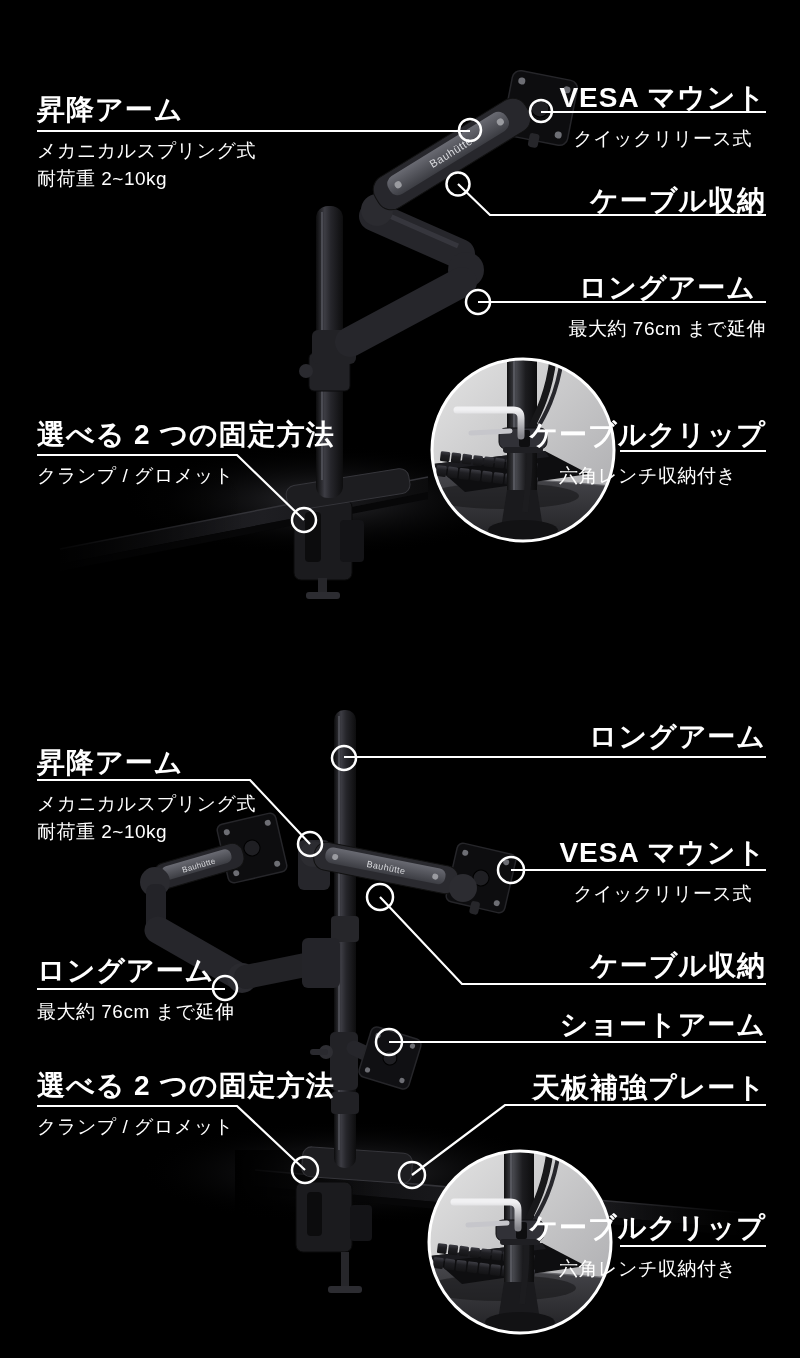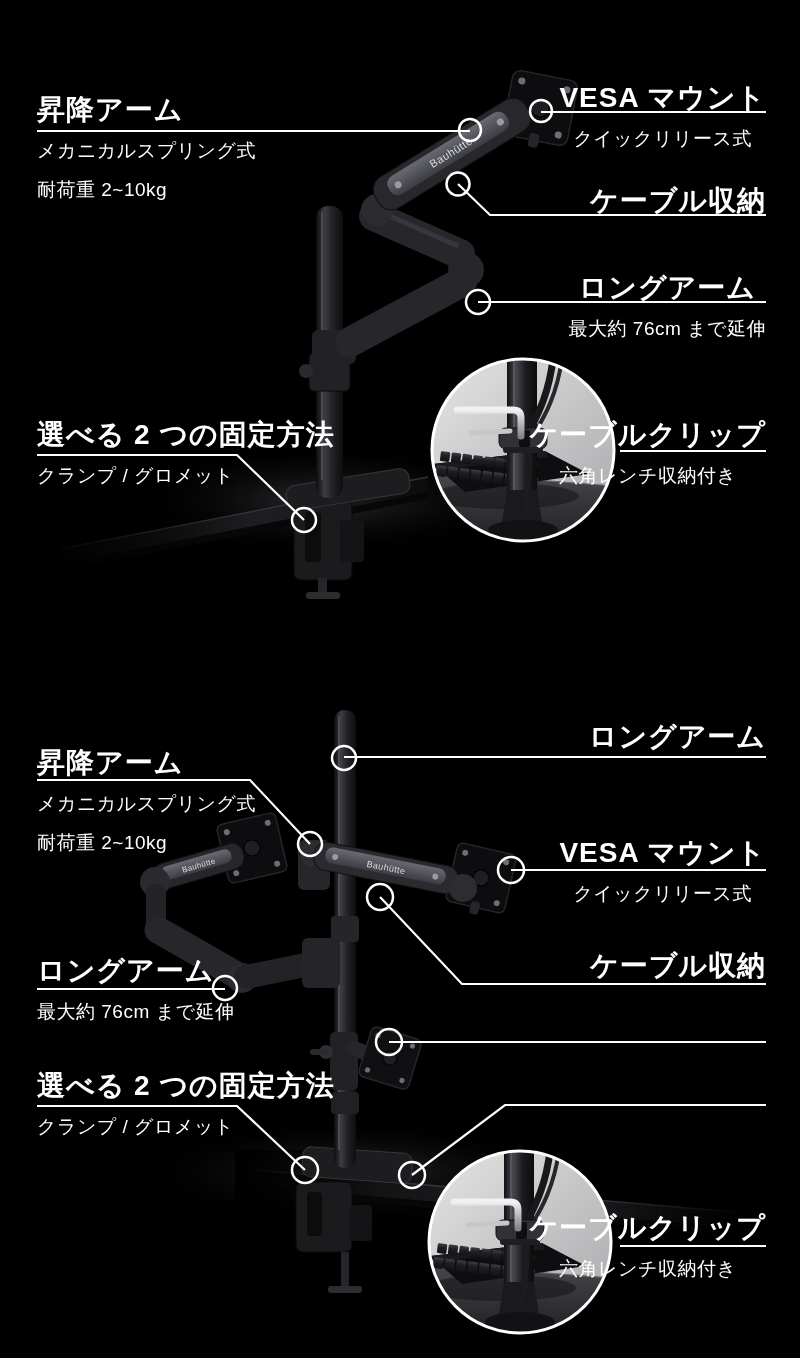--- a/index.html
+++ b/index.html
@@ -4,21 +4,21 @@
 <style>
   html,body{margin:0;padding:0;background:#000;}
   .stage{position:relative;width:800px;height:1358px;background:#000;overflow:hidden;
          font-family:"Liberation Sans","DejaVu Sans",sans-serif;}
   svg.art{position:absolute;left:0;top:0;}
   .co{position:absolute;color:#fff;}
   .co.left{left:37px;text-align:left;}
   .co.right{right:34px;text-align:center;}
   .co-title{font-size:28px;font-weight:600;letter-spacing:1px;line-height:1.1;white-space:nowrap;}
   .co-sub{font-size:19px;font-weight:400;letter-spacing:.5px;line-height:1.3;margin-top:13px;white-space:nowrap;}
-  .co-sub + .co-sub{margin-top:15px;}
+  .co-sub + .co-sub{margin-top:4px;}
 </style>
 </head>
 <body>
 
 <div class="stage">
 
 <svg class="art" width="800" height="1358" viewBox="0 0 800 1358">
   <defs>
     <linearGradient id="poleGrad" x1="0" y1="0" x2="1" y2="0">
       <stop offset="0" stop-color="#0c0c0d"></stop>
@@ -336,26 +336,32 @@
   <div class="co-sub">メカニカルスプリング式</div>
   <div class="co-sub">耐荷重 2~10kg</div>
 </div>
 <div class="co right" style="top:838px">
   <div class="co-title">VESA マウント</div>
   <div class="co-sub">クイックリリース式</div>
 </div>
 <div class="co right" style="top:951px">
   <div class="co-title">ケーブル収納</div>
 </div>
+<div class="co right" style="top:1010px">
+  <div class="co-title">ショートアーム</div>
+</div>
 <div class="co left" style="top:956px">
   <div class="co-title">ロングアーム</div>
   <div class="co-sub">最大約 76cm まで延伸</div>
 </div>
 <div class="co left" style="top:1071px">
   <div class="co-title">選べる 2 つの固定方法</div>
   <div class="co-sub">クランプ / グロメット</div>
 </div>
+<div class="co right" style="top:1073px">
+  <div class="co-title">天板補強プレート</div>
+</div>
 <div class="co right" style="top:1213px">
   <div class="co-title">ケーブルクリップ</div>
   <div class="co-sub">六角レンチ収納付き</div>
 </div>
 
 </div>
 
 </body></html>

